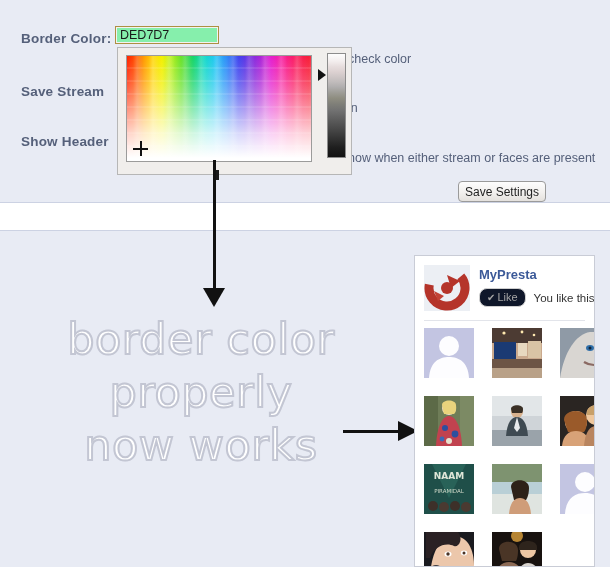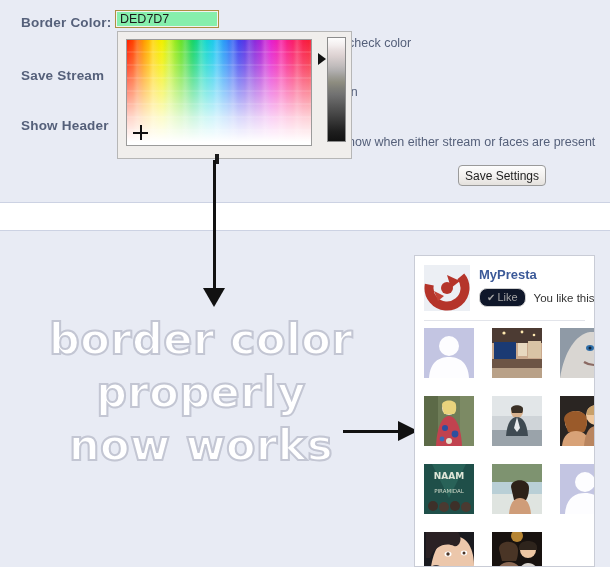--- a/index.html
+++ b/index.html
@@ -6,21 +6,21 @@
   body{
     width:610px;height:567px;
     background:#e8ebf4;
     font-family:"Liberation Sans", sans-serif;
     overflow:hidden;
     position:relative;
   }
   #root{position:relative;width:610px;height:567px;overflow:hidden;}
 
   
-  .settings-pane{position:absolute;left:0;top:0;width:610px;height:203px;background:#e8ebf4;}
+  .settings-pane{position:absolute;left:0;top:16px;width:610px;height:203px;background:#e8ebf4;}
 
   .field-label{
     position:absolute;color:#55607a;font-size:13.5px;font-weight:bold;
     letter-spacing:.2px;white-space:nowrap;
   }
   #lbl-border{left:21px;top:15px;}
   #lbl-stream{left:21px;top:68px;}
   #lbl-header{left:21px;top:118px;}
 
   .hint-text{
@@ -119,21 +119,21 @@
     border-left:20px solid #111;
   }
 
   
   .overlay{
     position:absolute;left:0;top:313px;width:402px;
     text-align:center;pointer-events:none;
   }
   .overlay div{
     font-family:"DejaVu Sans", sans-serif;
-    font-size:43px;font-weight:bold;line-height:53px;
+    font-size:43px;font-weight:normal;line-height:53px;
     color:#ffffff;
     -webkit-text-stroke:2px #c3c6d3;
     text-shadow:0 0 1px #c3c6d3;
     letter-spacing:.5px;
   }
 
   
   .fb-widget{
     position:absolute;left:414px;top:255px;width:181px;height:312px;
     background:#ffffff;border:1px solid #c9ccd6;box-sizing:border-box;

